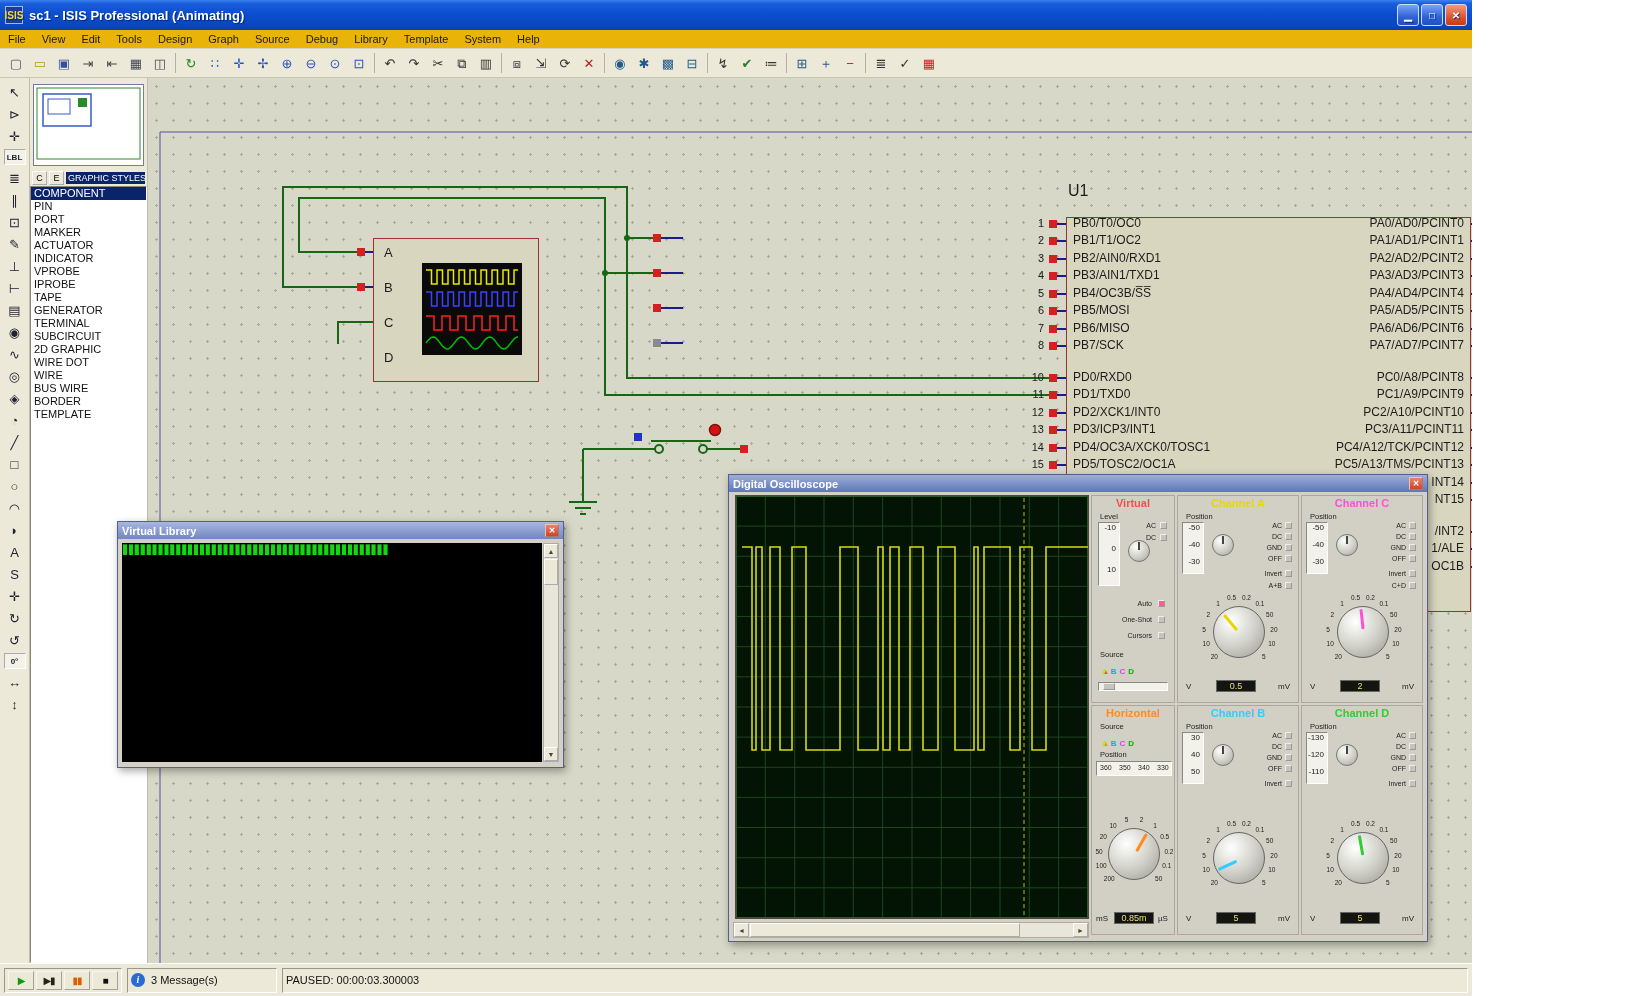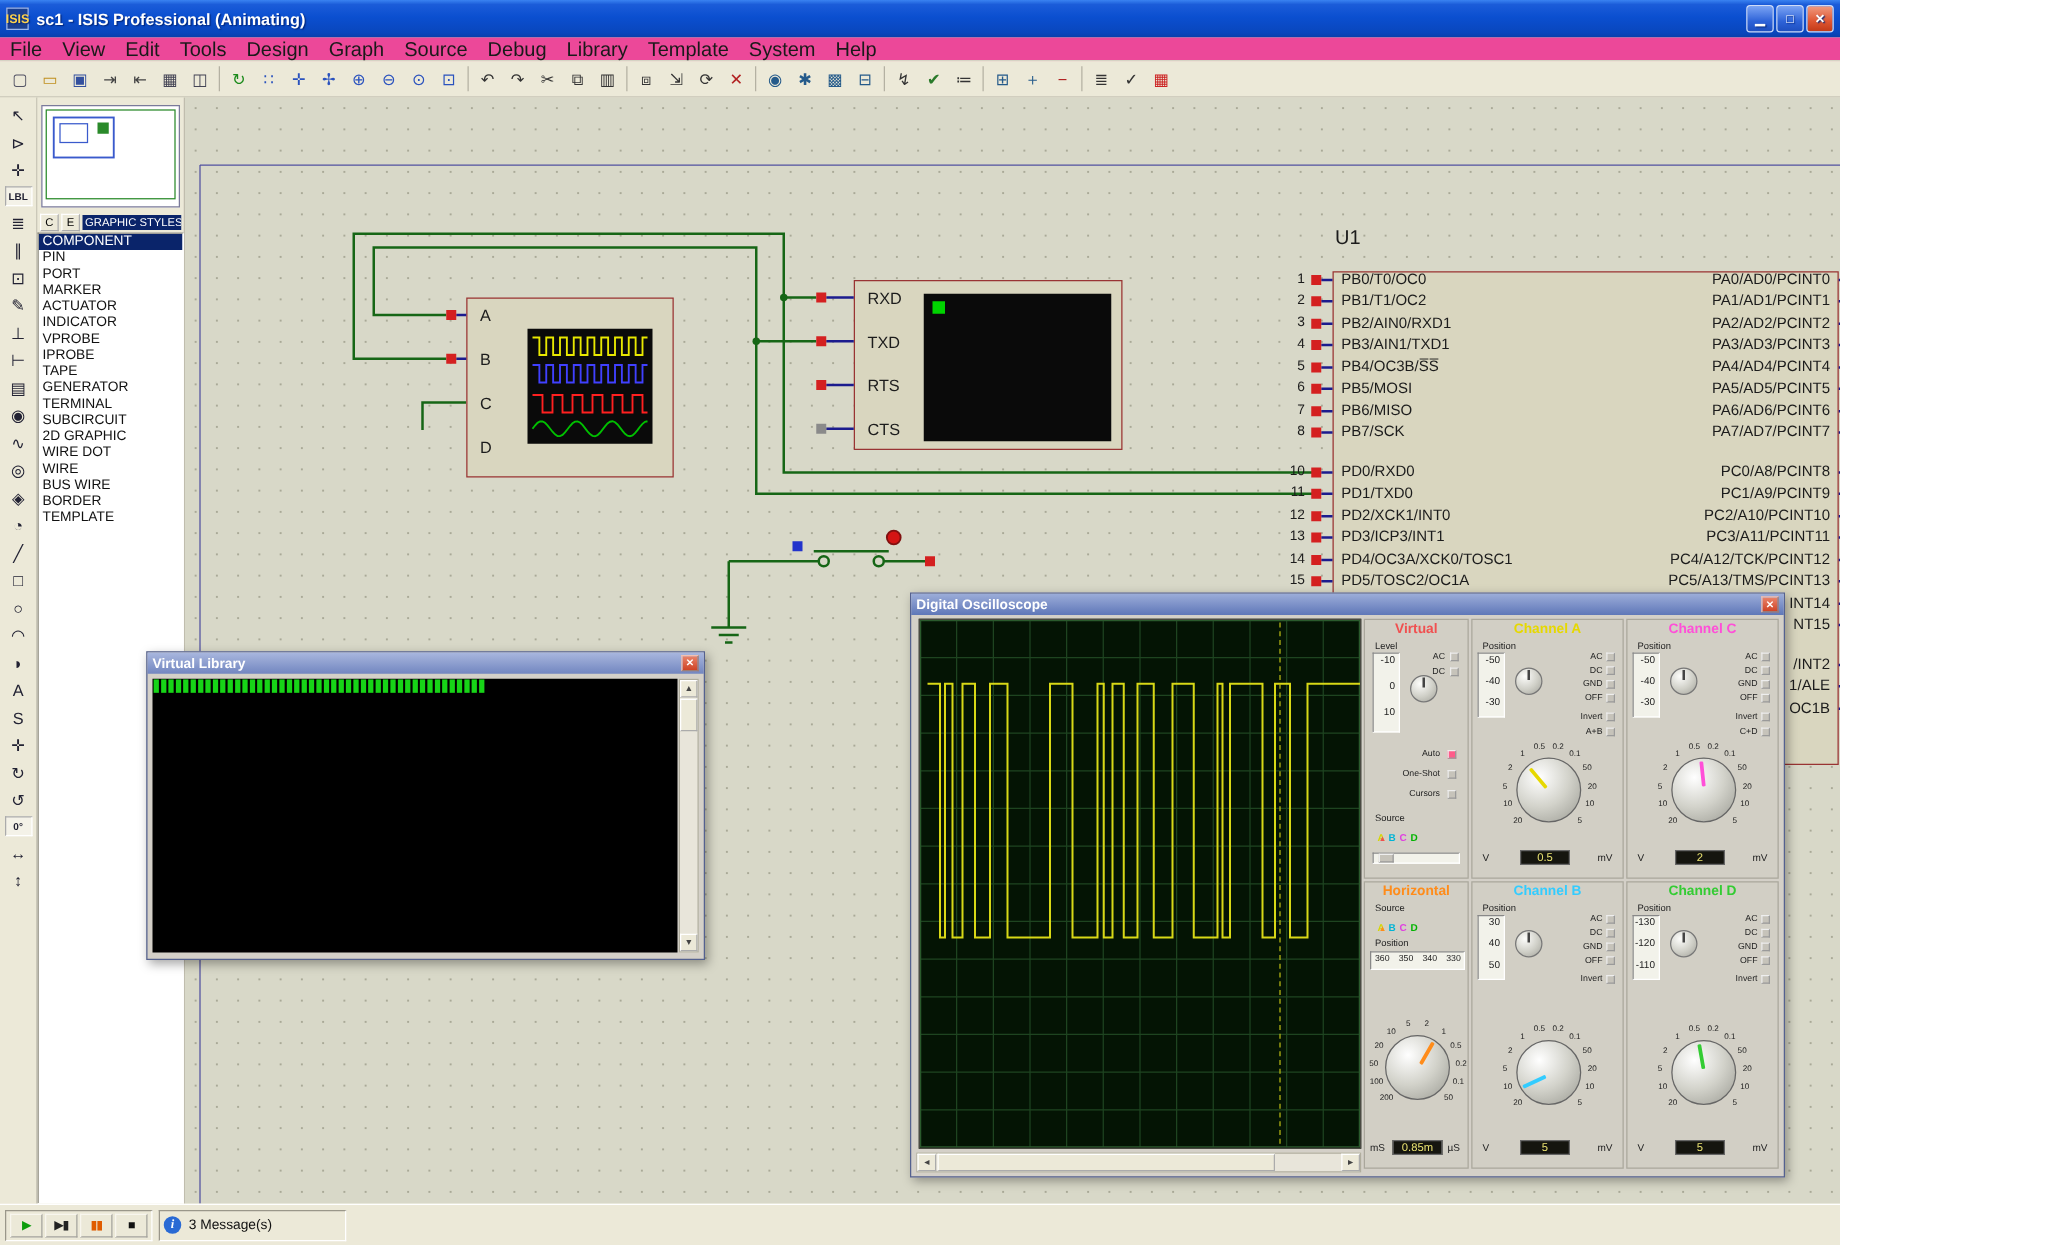--- a/index.html
+++ b/index.html
@@ -17,22 +17,22 @@
     color:#fff; font-weight:bold; font-size:13px; text-shadow:1px 1px 1px #00257a;
   }
   .app-icon { width:18px; height:18px; background:#1b3f8f; border:1px solid #9db8ef;
     color:#ffd24a; font-size:10px; font-weight:bold; display:flex; align-items:center; justify-content:center; }
   .winbtns { margin-left:auto; display:flex; gap:2px; }
   .winbtn { width:22px; height:22px; border-radius:3px; border:1px solid #cfdcf8;
     background: linear-gradient(180deg,#7aa3f4,#2e63d8 60%,#1e4fc0);
     color:#fff; font-size:10px; display:flex; align-items:center; justify-content:center; }
   .winbtn.close { background: linear-gradient(180deg,#f09a7e,#df5632 60%,#c23a18); }
   
-  .menubar { position:absolute; left:0; top:30px; right:0; height:19px; background:#ec4899;
-    border-bottom:1px solid #d6d3c4; display:flex; align-items:flex-start; font-size:16px; color:#1a1a1a; }
+  .menubar { position:absolute; left:0; top:30px; right:0; height:19px; background:#eab308;
+    border-bottom:1px solid #d6d3c4; display:flex; align-items:center; font-size:11px; color:#1a1a1a; }
   .menu-item { padding:2px 8px; }
   .toolbar { position:absolute; left:0; top:49px; right:0; height:29px; background:#ece9d8;
     border-bottom:1px solid #c8c5b6; display:flex; align-items:center; padding:0 4px; }
   .tb-btn { width:24px; height:23px; display:flex; align-items:center; justify-content:center;
     border:1px solid #ece9d8; background:#ece9d8; }
   .tb-glyph { font-size:13px; line-height:1; }
   .tb-sep { width:1px; height:20px; background:#b4b1a2; margin:0 3px; }
   
   .workarea { position:absolute; left:0; top:78px; right:0; bottom:33px; display:flex; }
   .toolcol { width:30px; background:#ece9d8; border-right:1px solid #c0bdae; display:flex;
@@ -440,29 +440,20 @@
               <path d="M4 53 H12 V67 H20 V53 H28 V67 H36 V53 H44 V67 H52 V53 H60 V67 H68 V53 H76 V67 H84 V53 H92 V67 H96" stroke="#ff2020" stroke-width="1.5" fill="none"></path>
               <path d="M4 80 L4 80.0 L6 77.4 L8 75.3 L10 74.2 L12 74.1 L14 75.2 L16 77.3 L18 79.8 L20 82.4 L22 84.5 L24 85.8 L26 85.9 L28 84.9 L30 82.9 L32 80.4 L34 77.8 L36 75.6 L38 74.3 L40 74.1 L42 75.0 L44 76.9 L46 79.5 L48 82.1 L50 84.3 L52 85.7 L54 86.0 L56 85.1 L58 83.2 L60 80.7 L62 78.1 L64 75.8 L66 74.4 L68 74.0 L70 74.8 L72 76.6 L74 79.1 L76 81.7 L78 84.0 L80 85.5 L82 86.0 L84 85.3 L86 83.5 L88 81.1 L90 78.4 L92 76.1 L94 74.5 L96 74.0" stroke="#00c000" stroke-width="1.5" fill="none"></path>
             </svg>
         </div>
       <div class="comp-label" style="left: 10px; top: 6px;">A</div>
           <div class="comp-label" style="left: 10px; top: 41px;">B</div>
           <div class="comp-label" style="left: 10px; top: 76px;">C</div>
           <div class="comp-label" style="left: 10px; top: 111px;">D</div>
         </div>
 
-      <div class="comp" id="term-comp" style="left:535px; top:146px; width:215px; height:136px;">
-        <div class="screen" style="left:55px; top:10px; width:150px; height:118px;">
-          <div class="term-cursor" style="left:7px; top:6px;"></div>
-        </div>
-      <div class="comp-label" style="left: 10px; top: 6px;">RXD</div>
-          <div class="comp-label" style="left: 10px; top: 41px;">TXD</div>
-          <div class="comp-label" style="left: 10px; top: 76px;">RTS</div>
-          <div class="comp-label" style="left: 10px; top: 111px;">CTS</div>
-        </div>
 
       <div class="mcu-body"></div>
       <div class="mcu-ref">U1</div>
     <div class="pin-stub" style="left: 513px; top: 159px; width: 22px;"></div>
         <div class="pin-square" style="left: 505px; top: 156px; background: rgb(212, 32, 32);"></div>
         <div class="pin-stub" style="left: 513px; top: 194px; width: 22px;"></div>
         <div class="pin-square" style="left: 505px; top: 191px; background: rgb(212, 32, 32);"></div>
         <div class="pin-stub" style="left: 513px; top: 229px; width: 22px;"></div>
         <div class="pin-square" style="left: 505px; top: 226px; background: rgb(212, 32, 32);"></div>
         <div class="pin-stub" style="left: 513px; top: 264px; width: 22px;"></div>
@@ -621,20 +612,23 @@
           <div style="color: rgb(224, 92, 0); display: inline;">▮▮</div>
         </div>
         <div class="anim-btn">
           <div style="color: rgb(17, 17, 17); display: inline;">■</div>
         </div>
       </div>
     <div class="sunken" style="width:150px;">
       <div class="info-icon">i</div>
       <span>3 Message(s)</span>
     </div>
+    <div class="sunken" style="flex:1;">
+      <span>PAUSED: 00:00:03.300003</span>
+    </div>
   </div>
 
   <div class="float-win" style="left:117px; top:521px; width:447px; height:247px;">
     <div class="win-title">
       <span>Virtual Library</span>
       <div class="win-close">✕</div>
     </div>
     <div class="vt-screen">
       <div class="vt-stream">▊▊▊▊▊▊▊▊▊▊▊▊▊▊▊▊▊▊▊▊▊▊▊▊▊▊▊▊▊▊▊▊▊▊▊▊▊▊▊▊▊▊▊▊▊</div>
     </div>

